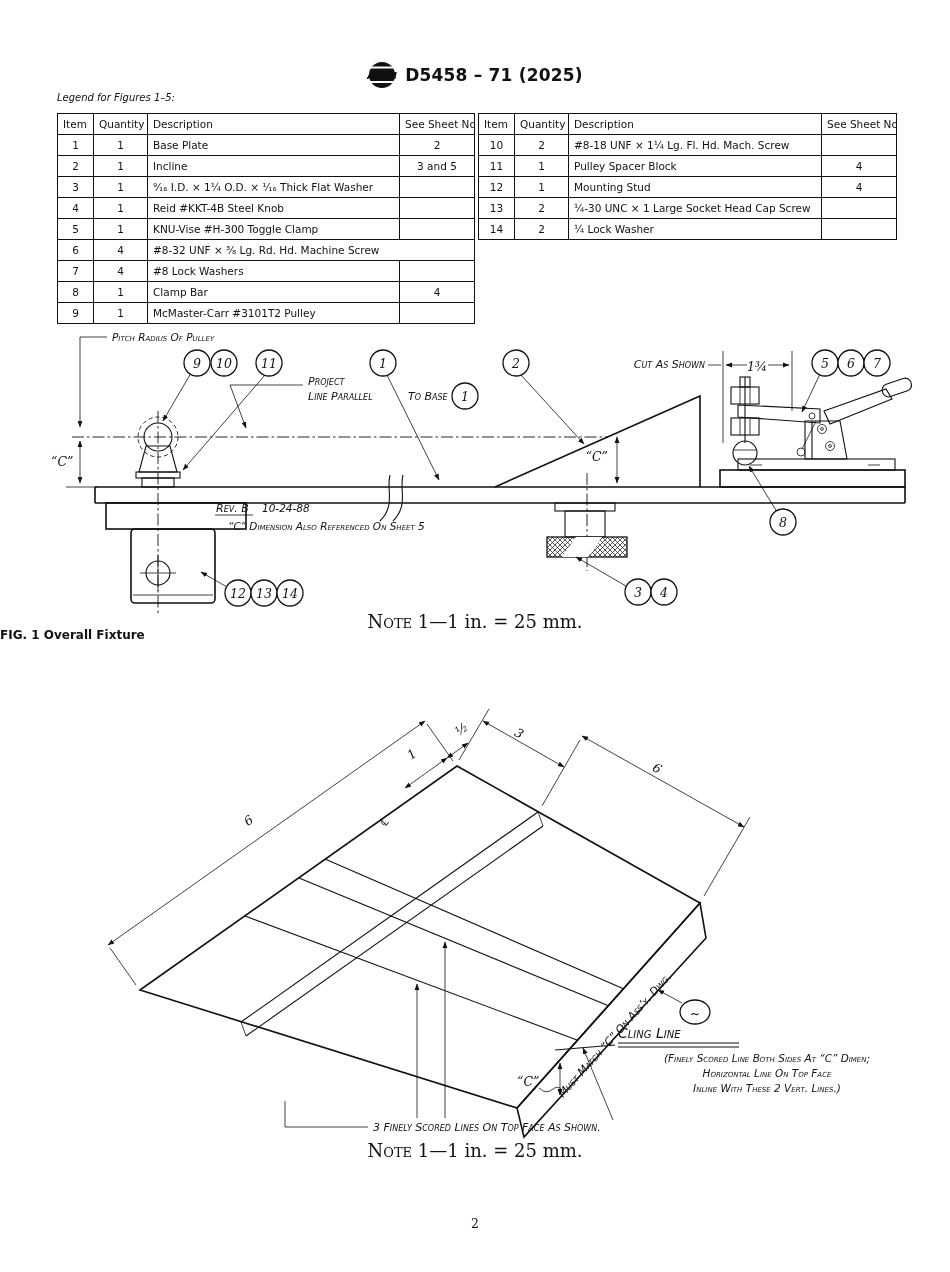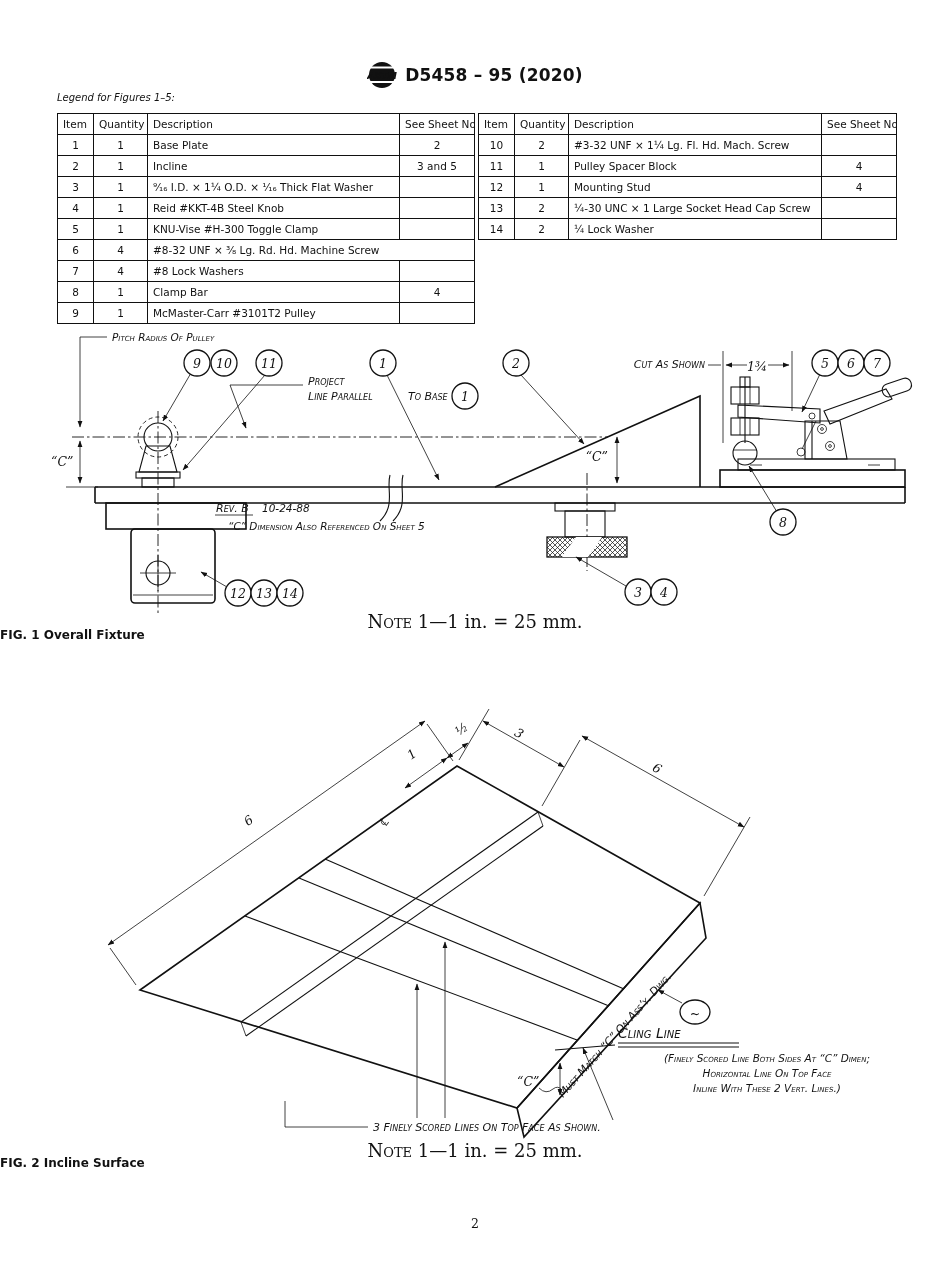--- a/index.html
+++ b/index.html
@@ -44,21 +44,21 @@
 
 <div id="page">
 
   <div class="abs" id="hdr">
     <svg width="30" height="30" viewBox="0 0 30 30">
       <circle cx="15" cy="15" r="13" fill="#111"></circle>
       <rect x="3" y="6.5" width="24" height="2" class="white"></rect>
       <rect x="1.5" y="21" width="27" height="2" class="white"></rect>
       <text x="15" y="18.5" text-anchor="middle" font-size="9.5" font-weight="bold" font-style="italic" fill="#fff" font-family="DejaVu Sans, sans-serif">ASTM</text>
     </svg>
-    <span id="title">D5458 – 95 (2020)</span>
+    <span id="title">D5458 – 71 (2025)</span>
   </div>
 
   <div class="abs" id="legend-label">Legend for Figures 1–5:</div>
 
   <div class="abs" style="left:57px;top:113px;">
     <table class="leg" style="width:417px;">
       <colgroup>
           <col style="width:36px">
           <col style="width:54px">
           <col style="width:252px">
@@ -139,21 +139,21 @@
       <tbody>
           <tr>
         <th>Item</th>
         <th>Quantity</th>
         <th>Description</th>
         <th>See Sheet No.</th>
       </tr>
       <tr>
             <td class="c">10</td>
             <td class="c">2</td>
-            <td>#3-32 UNF × 1¼ Lg. Fl. Hd. Mach. Screw</td>
+            <td>#8-18 UNF × 1¼ Lg. Fl. Hd. Mach. Screw</td>
             <td class="c"></td>
           </tr>
       <tr>
             <td class="c">11</td>
             <td class="c">1</td>
             <td>Pulley Spacer Block</td>
             <td class="c">4</td>
           </tr>
       <tr>
             <td class="c">12</td>
@@ -405,17 +405,16 @@
     <path class="ln thin" d="M313,467 L230,467 L230,441"></path>
     <path class="ln thin" d="M362,458 L362,324" marker-end="url(#arr)"></path>
     <path class="ln thin" d="M390,458 L390,282" marker-end="url(#arr)"></path>
     <path class="ln thin" d="M558,460 L528,388" marker-end="url(#arr)"></path>
     <text class="lab2" x="318" y="471">3 Finely Scored Lines On Top Face As Shown.</text>
   </svg>
 
   <div class="abs notecap" style="top:1140px;">
     <span class="sc">Note</span><span> 1—1 in. = 25 mm.</span>
   </div>
-  <div class="abs figcap" style="top:1156px;">FIG. 2 Incline Surface</div>
 
   <div class="abs" id="pagenum">2</div>
 
 </div>
 
 </body></html>

